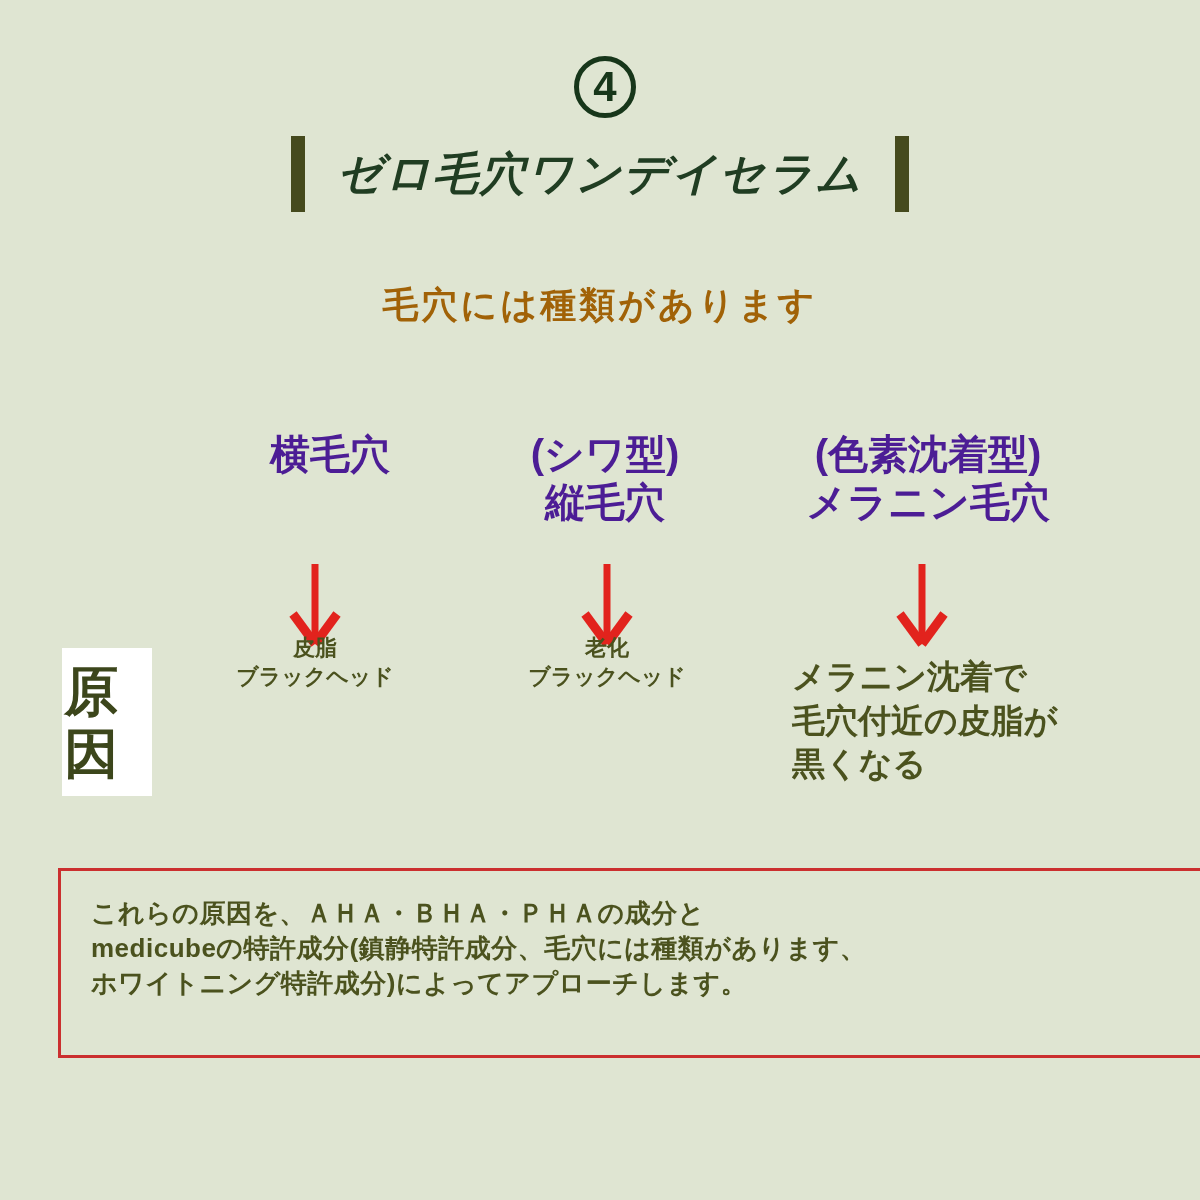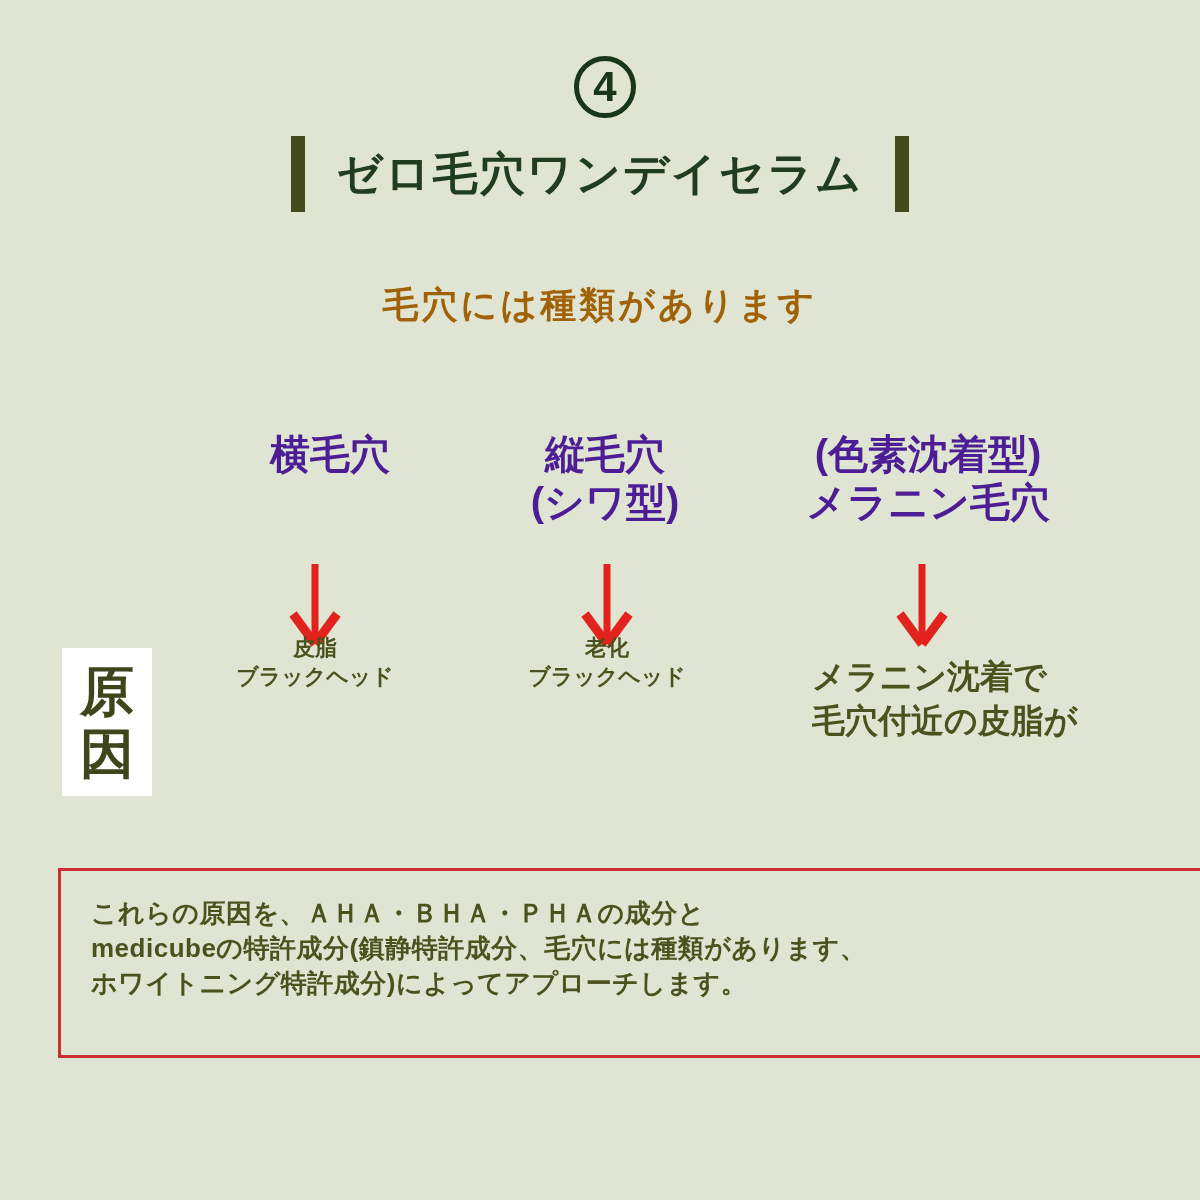--- a/index.html
+++ b/index.html
@@ -16,21 +16,21 @@
     position:absolute; left:574px; top:56px;
     width:62px; height:62px;
     border:5px solid #17361a; border-radius:50%;
     display:flex; align-items:center; justify-content:center;
     color:#17361a; font-size:42px;
   }
 
   
   .title-row {
     position:absolute; left:0; top:136px; width:1200px;
-    display:flex; align-items:center; justify-content:center; gap:32px;
+    display:flex; align-items:center; justify-content:center; gap:32px;font-style:italic;
   }
   .bar { width:14px; height:76px; background:#454a1d; }
   .title { font-size:45px; color:#203d22; letter-spacing:2px; white-space:nowrap; }
 
   .subtitle {
     position:absolute; top:281px; left:0; width:1200px;
     text-align:center; font-size:36px; letter-spacing:3px; color:#a16207;
   }
 
   .col-header {
@@ -42,35 +42,35 @@
   #header-2 { left:760px; width:336px; }
 
   .arrow { position:absolute; top:562px; }
   #arrow-0 { left:287px; }
   #arrow-1 { left:579px; }
   #arrow-2 { left:894px; }
 
   .cause-label-box {
     position:absolute; left:62px; top:648px;
     width:90px; height:148px; background:#ffffff;
-    display:flex; align-items:center; justify-content:center;
+    display:flex; align-items:center; 
     color:#3c461b; font-size:54px;
   }
   .cause-label {
     width:1.08em; word-break:break-all;
     text-align:center; line-height:1.15;
   }
 
   .cause {
     position:absolute; top:633px; text-align:center;
     font-size:22px; line-height:1.32; color:#4b521e;
   }
   #cause-0 { left:165px; width:300px; }
   #cause-1 { left:457px; width:300px; }
-  #cause-2 { left:812px; width:340px; top:655px; text-align:left; font-size:33px; }
+  #cause-2 { left:792px; width:340px; top:655px; text-align:left; font-size:33px; }
 
   .note-box {
     position:absolute; left:58px; top:868px;
     width:1188px; height:190px;
     border:3px solid #cb2f2f;
     padding:25px 0 0 30px;
     font-size:26px; line-height:1.34; color:#4b521e;
     letter-spacing:0.5px; white-space:nowrap;
   }
 </style>
@@ -88,22 +88,22 @@
     <h1 class="title">ゼロ毛穴ワンデイセラム</h1>
     <span class="bar"></span>
   </div>
 
   <div class="subtitle">毛穴には種類があります</div>
 
   <div class="col-header" id="header-0">
     <div>横毛穴</div>
   </div>
   <div class="col-header" id="header-1">
+    <div>(シワ型)</div>
     <div>縦毛穴</div>
-    <div>(シワ型)</div>
   </div>
   <div class="col-header" id="header-2">
     <div>(色素沈着型)</div>
     <div>メラニン毛穴</div>
   </div>
 
   <svg class="arrow" id="arrow-0" width="56" height="88" viewBox="0 0 56 88">
     <line x1="28" y1="2" x2="28" y2="80" stroke="#e2231d" stroke-width="7"></line>
     <line x1="6" y1="52" x2="28" y2="82" stroke="#e2231d" stroke-width="9"></line>
     <line x1="50" y1="52" x2="28" y2="82" stroke="#e2231d" stroke-width="9"></line>
@@ -127,20 +127,21 @@
     <div>皮脂</div>
     <div>ブラックヘッド</div>
   </div>
   <div class="cause" id="cause-1">
     <div>老化</div>
     <div>ブラックヘッド</div>
   </div>
   <div class="cause" id="cause-2">
     <div>メラニン沈着で</div>
     <div>毛穴付近の皮脂が</div>
+    <div>黒くなる</div>
   </div>
 
   <div class="note-box">
     <div>これらの原因を、ＡＨＡ・ＢＨＡ・ＰＨＡの成分と</div>
     <div>medicubeの特許成分(鎮静特許成分、毛穴には種類があります、</div>
     <div>ホワイトニング特許成分)によってアプローチします。</div>
   </div>
 
 </div>
 

